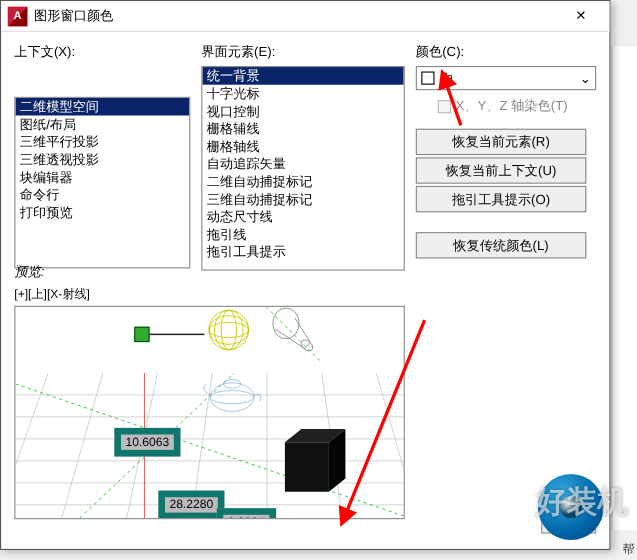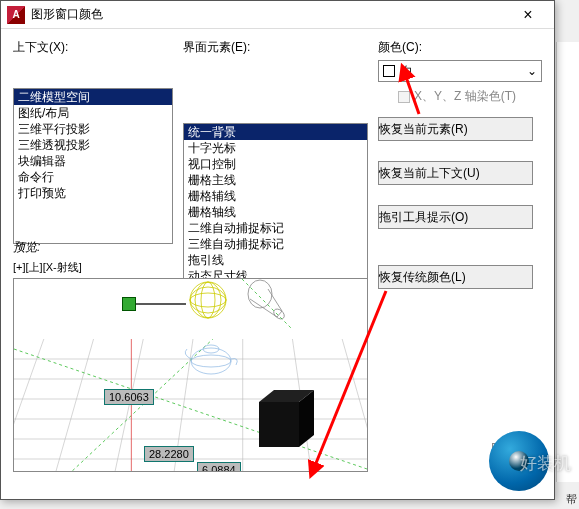--- a/index.html
+++ b/index.html
@@ -5,55 +5,55 @@
 * { box-sizing: border-box; margin: 0; padding: 0; font-family: "Microsoft YaHei", SimSun, sans-serif; font-size: 12px; }
 body { background: #f0f0f0; width: 579px; height: 509px; overflow: hidden; position: relative; }
 .dialog { position: absolute; left: 0; top: 0; width: 555px; height: 500px; background: #fff; border: 1px solid #555; box-shadow: 2px 2px 8px rgba(0,0,0,0.3); }
 .titlebar { height: 28px; background: #fff; border-bottom: 1px solid #ddd; display: flex; align-items: center; padding: 0 6px; }
 .titlebar .logo { width: 18px; height: 18px; background: linear-gradient(135deg, #c41e3a 50%, #8b0000 50%); margin-right: 6px; display: flex; align-items: center; justify-content: center; color: #fff; font-size: 10px; font-weight: bold; }
 .titlebar .title { flex: 1; }
 .titlebar .close { width: 40px; height: 24px; text-align: center; line-height: 24px; font-size: 16px; cursor: pointer; }
 .content { padding: 10px 12px; display: flex; gap: 10px; }
 .col { display: flex; flex-direction: column; }
 .col-left { width: 160px; gap: 28px; }
-.col-mid { width: 185px; justify-content: space-between; }
+.col-mid { width: 185px; }
 .col-right { flex: 1; }
 .label { margin-bottom: 4px; }
 .listbox { border: 1px solid #888; background: #fff; overflow-y: scroll; }
 .listbox.left { height: 156px; }
 .listbox.mid { height: 186px; }
 .listbox .item { padding: 1px 4px; line-height: 14px; cursor: pointer; white-space: nowrap; }
 .listbox .item.selected { background: #0a246a; color: #fff; }
 .color-select { border: 1px solid #888; height: 22px; display: flex; align-items: center; padding: 0 4px; margin-bottom: 6px; cursor: pointer; }
 .color-swatch { width: 12px; height: 12px; border: 1px solid #000; background: #fff; margin-right: 6px; }
 .color-select .arrow { margin-left: auto; }
 .checkbox-row { display: flex; align-items: center; color: #888; margin-bottom: 12px; padding-left: 20px; }
 .chk { width: 12px; height: 12px; border: 1px solid #bbb; margin-right: 4px; background: #f4f4f4; }
-.btn { display: block; width: 155px; height: 24px; border: 1px solid #888; background: #efefef; text-align: left; line-height: 22px; margin-bottom: 20px; cursor: pointer; }
+.btn { display: block; width: 155px; height: 24px; border: 1px solid #888; background: #efefef; text-align: center; line-height: 22px; margin-bottom: 2px; cursor: pointer; }
 .gap { height: 16px; }
 .preview-section { position: absolute; left: 12px; top: 238px; width: 530px; }
 .preview-label { margin-bottom: 4px; font-style: italic; }
 .preview-info { margin-bottom: 3px; font-size: 11px; }
 .preview { width: 355px; height: 194px; border: 1px solid #888; background: #fff; position: relative; overflow: hidden; }
 .footer { position: absolute; bottom: 12px; right: 12px; display: flex; gap: 8px; }
 .footer .btn { width: auto; padding: 0 12px; display: inline-block; }
 .arrow-red { position: absolute; pointer-events: none; }
 .arrow-red svg { overflow: visible; }
 
 .grid { position: absolute; left: 0; top: 60px; width: 100%; height: 140px; }
 .cube { position: absolute; left: 235px; top: 108px; width: 70px; height: 70px; }
 .wire-sphere { position: absolute; left: 175px; top: 2px; width: 38px; height: 38px; }
 .wire-light { position: absolute; left: 228px; top: 0px; width: 50px; height: 50px; }
 .wire-teapot { position: absolute; left: 170px; top: 60px; width: 55px; height: 38px; }
 .green-marker { position: absolute; left: 108px; top: 18px; width: 14px; height: 14px; background: #3a3; border: 1px solid #050; }
 .green-marker::before, .green-marker::after { content:''; position:absolute; background:#3a3; }
-.coord-box { position: absolute; background: #bbb; border: 1px solid #0f766e; padding: 1px 4px; font-size: 11px; color: #000; }
+.coord-box { position: absolute; background: #bbb; border: 6px solid #0f766e; padding: 1px 4px; font-size: 11px; color: #000; }
 .logo-circle { position: absolute; right: 30px; bottom: 18px; width: 60px; height: 60px; border-radius: 50%; background: radial-gradient(circle at 35% 30%, #3ad 0%, #0066aa 60%, #004477 100%); display: flex; align-items: center; justify-content: center; }
 .logo-circle::after { content:''; width: 20px; height: 20px; border-radius:50%; background: radial-gradient(circle at 35% 30%, #fff 0%, #004466 60%); }
-.watermark { position: absolute; right: 8px; bottom: 34px; color: rgba(255,255,255,0.6); font-size: 17px; font-weight: normal; text-shadow: 0 0 3px rgba(0,0,0,0.4); }
+.watermark { position: absolute; right: 8px; bottom: 34px; color: rgba(255,255,255,0.6); font-size: 28px; font-weight: bold; text-shadow: 0 0 3px rgba(0,0,0,0.4); }
 .side-panel { position: absolute; right: 0; top: 42px; width: 23px; height: 440px; background: #fff; border-left: 1px solid #ccc; }
 .bottom-text { position: absolute; right: 2px; bottom: 2px; font-size: 11px; color: #333; }
 </style>
 </head>
 <body>
 
 <div class="side-panel"></div>
 
 <div class="dialog">
   <div class="titlebar">
@@ -75,27 +75,27 @@
         <div class="item">打印预览</div>
       </div>
     </div>
 
     <div class="col col-mid">
       <div class="label">界面元素(E):</div>
       <div class="listbox mid">
         <div class="item selected">统一背景</div>
         <div class="item">十字光标</div>
         <div class="item">视口控制</div>
-        <div class="item">栅格主线</div>
         <div class="item">栅格辅线</div>
         <div class="item">栅格轴线</div>
+        <div class="item">自动追踪矢量</div>
         <div class="item">二维自动捕捉标记</div>
         <div class="item">三维自动捕捉标记</div>
+        <div class="item">动态尺寸线</div>
         <div class="item">拖引线</div>
-        <div class="item">动态尺寸线</div>
         <div class="item">拖引工具提示</div>
 
       </div>
     </div>
 
     <div class="col col-right">
       <div class="label">颜色(C):</div>
       <div class="color-select">
         <div class="color-swatch"></div>
         <span>白</span>

